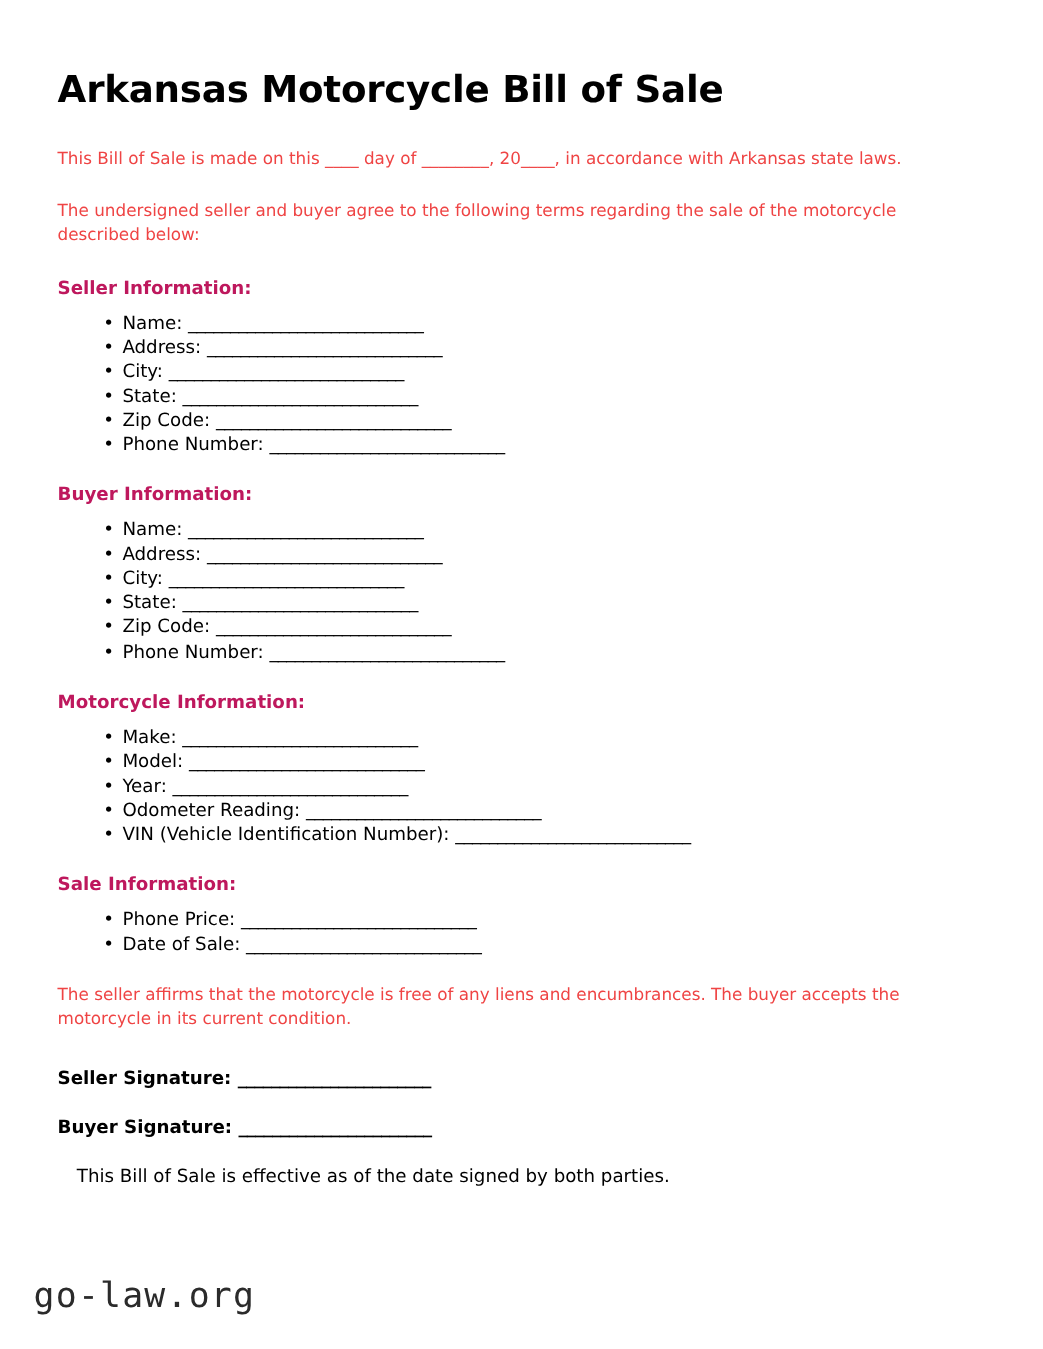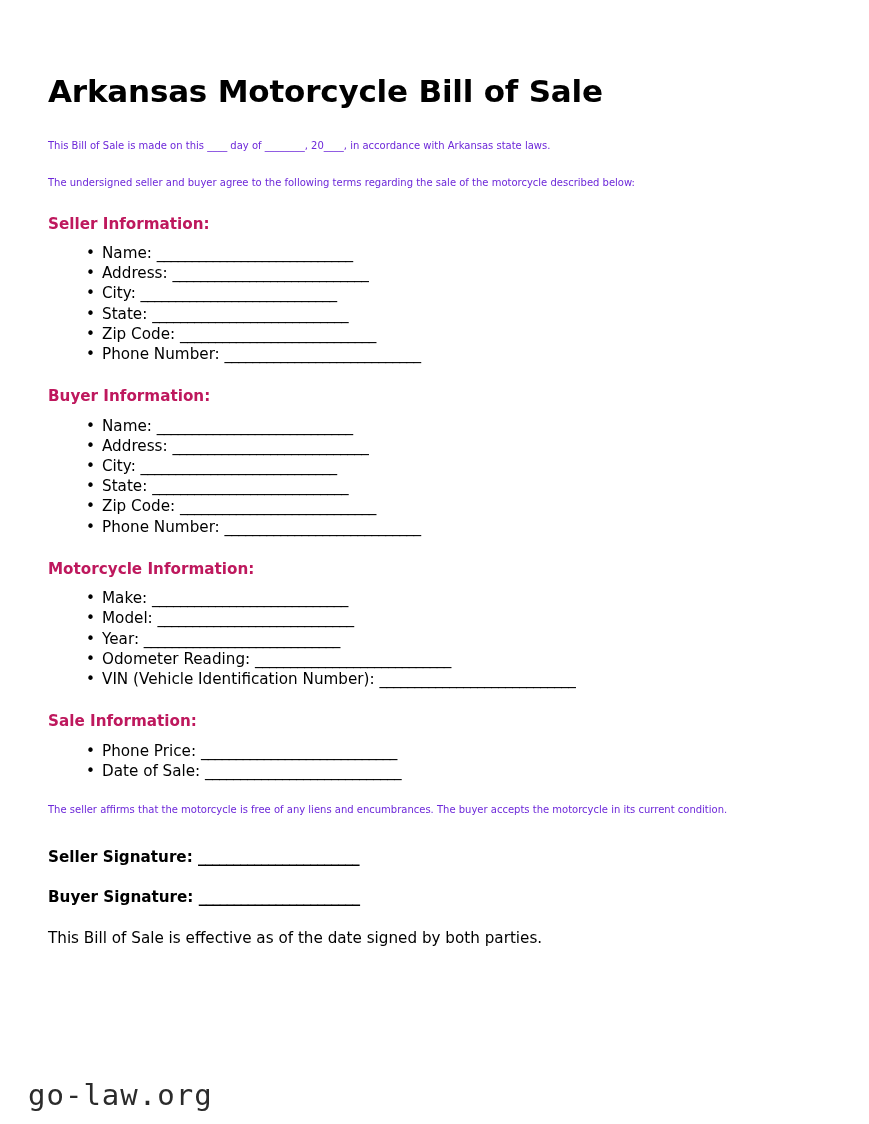--- a/index.html
+++ b/index.html
@@ -10,21 +10,21 @@
   body {
     width: 869px;
     height: 1124px;
     position: relative;
     font-family: "DejaVu Sans", sans-serif;
     color: #000000;
     overflow: hidden;
   }
   .page {
     position: absolute;
-    left: 0; top: 16px;
+    left: 0; top: 0;
     width: 869px;
     height: 856px;
     box-sizing: border-box;
     padding: 0;
   }
   .content {
     position: absolute;
     left: 48px;
     top: 58px;
     width: 765px;
@@ -32,24 +32,24 @@
   h1.doc-title {
     font-family: "DejaVu Sans", sans-serif;
     font-size: 31px;
     font-weight: bold;
     letter-spacing: -0.2px;
     margin: 0 0 30px 0;
     line-height: 1.12;
     color: #000;
   }
   p.para {
-    font-size: 10px;
+    font-size: 14px;
     line-height: 1.45;
     margin: 0 0 23px 0;
-    color: #6d28d9;
+    color: #ef4444;
   }
   h2.section-heading {
     font-size: 15.2px;
     font-weight: bold;
     margin: 0 0 8px 0;
     line-height: 1.4;
     color: #be185d;
   }
   ul.field-list {
     list-style: none;
@@ -83,21 +83,21 @@
     line-height: 1.4;
     white-space: nowrap;
     color: #000;
   }
   .sig-row .blank {
     font-weight: bold;
   }
   p.closing {
     font-size: 15.2px;
     line-height: 1.45;
-    margin: 17px 0 0 0;
+    margin: 17px 0 0 16px;
     color: #000;
   }
   .spacer-sm { height: 6px; }
   .watermark {
     position: absolute;
     left: 28px;
     top: 1062px;
     font-family: "DejaVu Sans Mono", monospace;
     font-size: 29px;
     letter-spacing: 1px;

